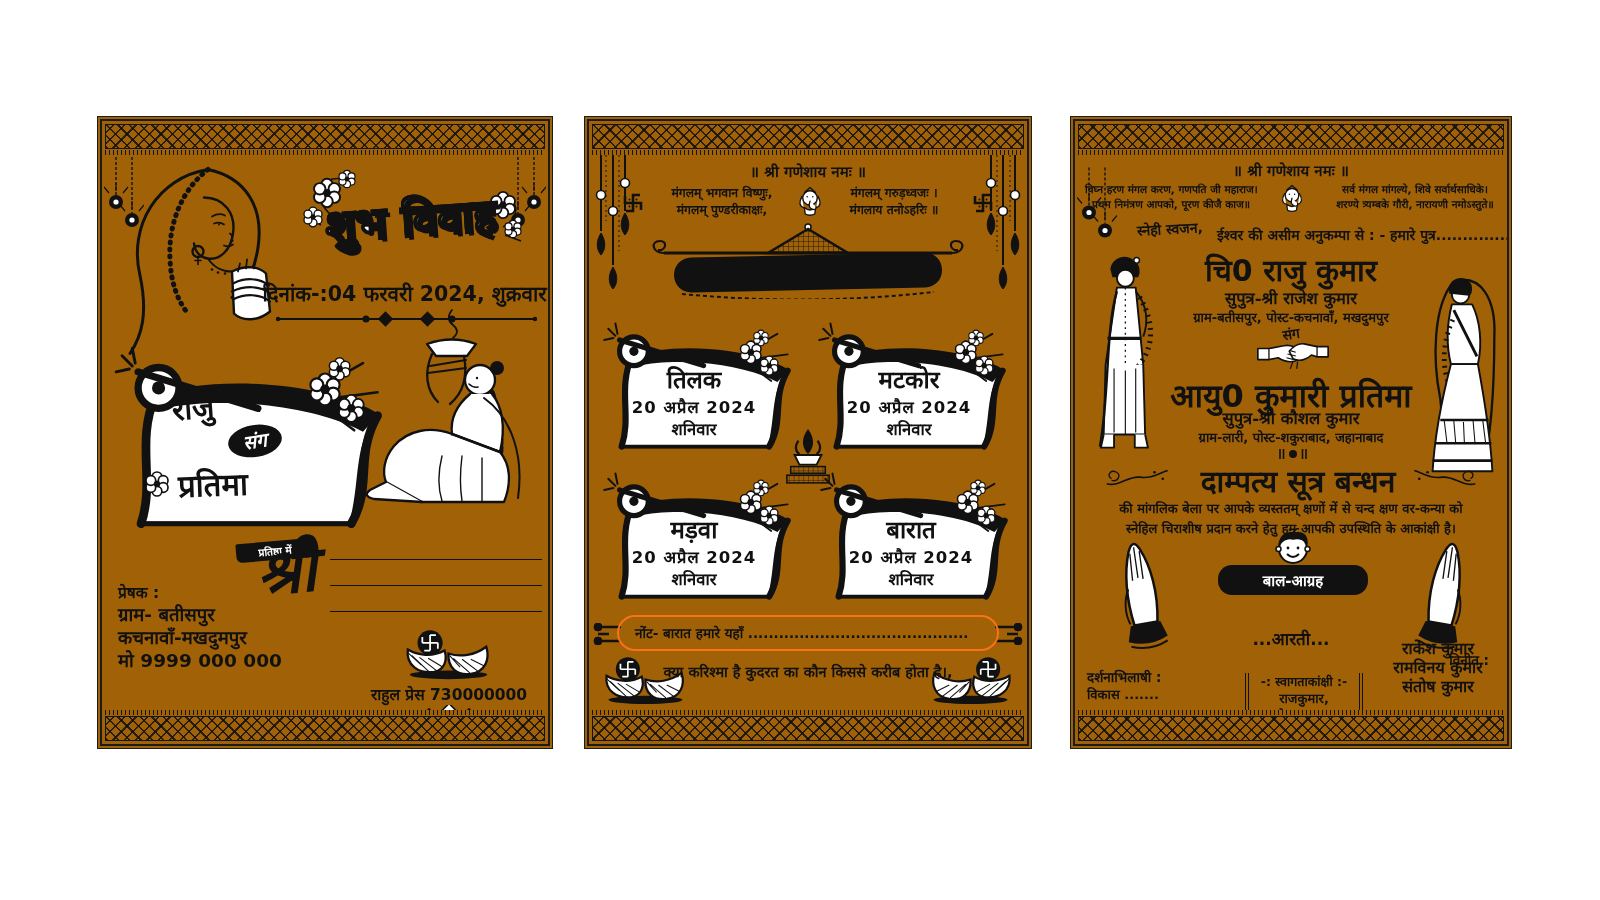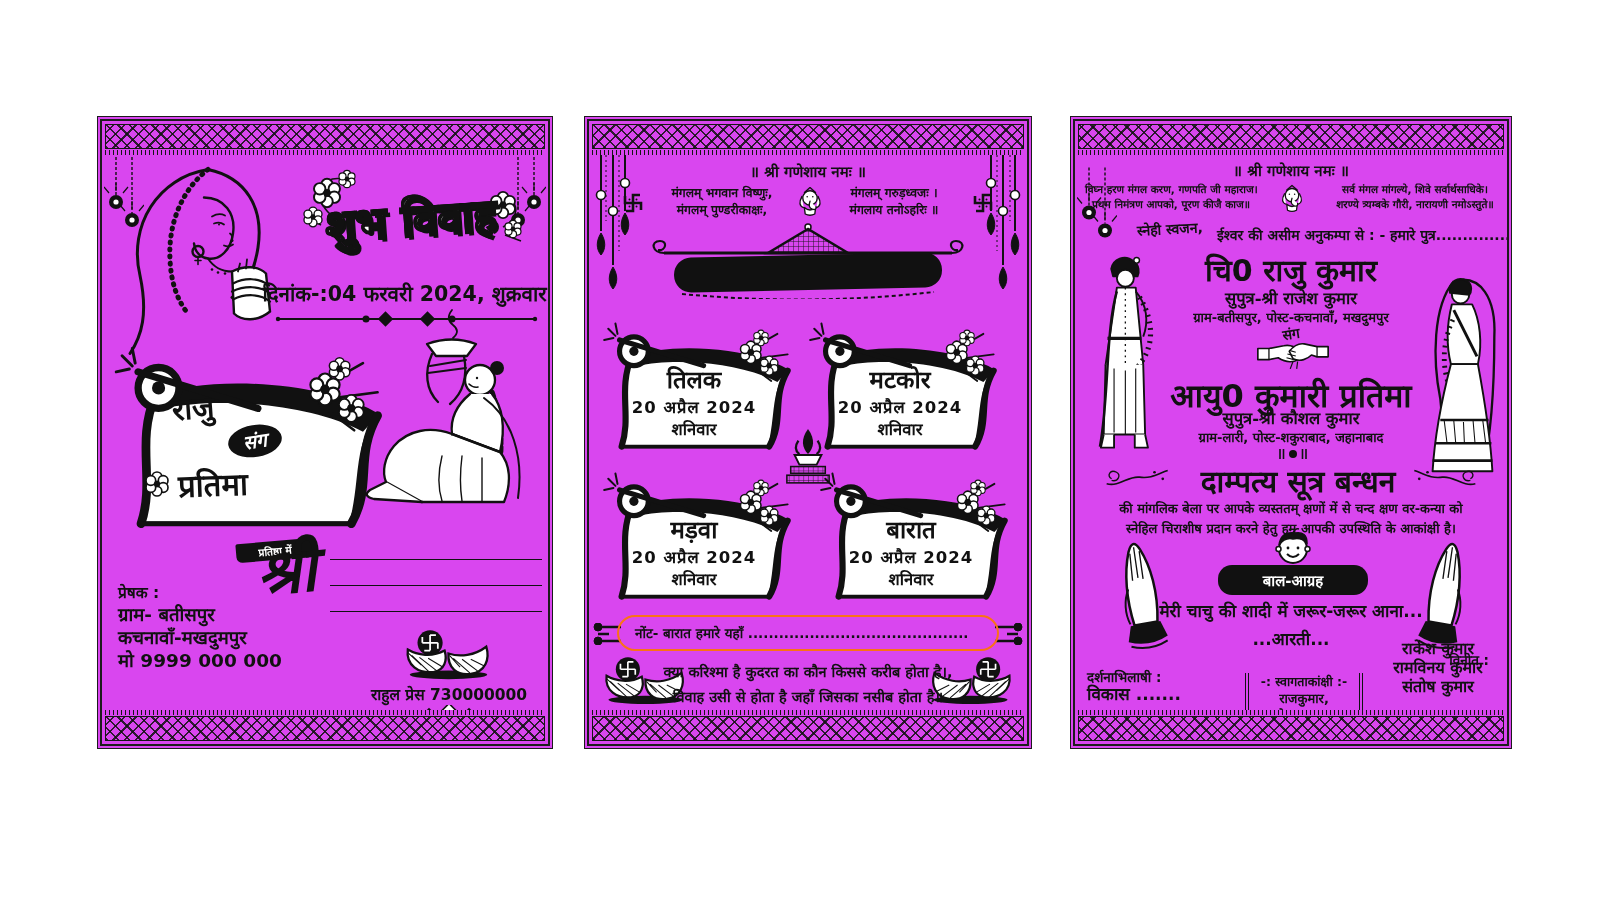--- a/index.html
+++ b/index.html
@@ -1,18 +1,18 @@
 <!DOCTYPE html>
 <html><head>
 <meta charset="utf-8">
 <style>
   html,body{margin:0;padding:0;background:#fff;}
   #stage{position:relative;width:1600px;height:900px;background:#fff;overflow:hidden;
          font-family:"DejaVu Sans","Liberation Sans",sans-serif;color:#111;}
-  .card{position:absolute;top:116px;height:633px;background:#d946ef;border:1px solid #1c1c1c;padding:2px;box-sizing:border-box;}
+  .card{position:absolute;top:116px;height:633px;background:#a16207;border:1px solid #1c1c1c;padding:2px;box-sizing:border-box;}
   .card-inner{border:2px solid #1c1c1c;height:100%;box-sizing:border-box;display:flex;flex-direction:column;}
   .lattice{height:25px;margin:3px 3px 0;border:1.5px solid #151515;box-sizing:border-box;background:
     repeating-linear-gradient(45deg,rgba(17,17,17,.85) 0 1.6px,transparent 1.6px 8px),
     repeating-linear-gradient(-45deg,rgba(17,17,17,.85) 0 1.6px,transparent 1.6px 8px);}
   .lattice.bottom{margin:0 3px 3px;}
   .fringe{height:5px;margin:1px 3px 0;background:repeating-linear-gradient(90deg,#151515 0 1.2px,transparent 1.2px 4px);}
   .fringe.bottom{margin:0 3px 1px;}
   .content{flex:1;position:relative;overflow:hidden;}
   .abs{position:absolute;box-sizing:border-box;}
   .b{font-weight:bold;}
@@ -307,21 +307,21 @@
         </svg>
 
         <div class="abs" style="left:8px;top:152px;width:205px;height:150px">
           <svg class="abs" style="left:0;top:0" width="205" height="149" viewBox="0 0 200 145">
               <use href="#g-scroll"></use>
             </svg>
           <div class="abs ctr b nw" style="left:22px;top:55px;width:150px;font-size:24px">तिलक</div>
           <div class="abs ctr b nw" style="left:22px;top:88px;width:150px;font-size:16.5px;letter-spacing:1px">20 अप्रैल 2024</div>
           <div class="abs ctr b nw" style="left:22px;top:110px;width:150px;font-size:16.5px">शनिवार</div>
         </div>
-        <div class="abs" style="left:214px;top:152px;width:205px;height:150px">
+        <div class="abs" style="left:223px;top:152px;width:205px;height:150px">
           <svg class="abs" style="left:0;top:0" width="205" height="149" viewBox="0 0 200 145">
               <use href="#g-scroll"></use>
             </svg>
           <div class="abs ctr b nw" style="left:22px;top:55px;width:150px;font-size:24px">मटकोर</div>
           <div class="abs ctr b nw" style="left:22px;top:88px;width:150px;font-size:16.5px;letter-spacing:1px">20 अप्रैल 2024</div>
           <div class="abs ctr b nw" style="left:22px;top:110px;width:150px;font-size:16.5px">शनिवार</div>
         </div>
         <svg class="abs" style="left:195px;top:272px" width="48" height="58" viewBox="0 0 50 60">
             <use href="#g-havan"></use>
           </svg>
@@ -350,21 +350,20 @@
           </svg>
         <div class="abs note-pill b nw" style="left:28px;right:28px;top:460px;height:36px;font-size:13.5px">नोंट- बारात हमारे यहाँ ...........................................</div>
 
         <svg class="abs" style="left:12px;top:498px" width="88" height="52" viewBox="0 0 95 55">
             <use href="#g-tabla"></use>
           </svg>
         <svg class="abs" style="right:12px;top:498px;transform:scaleX(-1)" width="88" height="52" viewBox="0 0 95 55">
             <use href="#g-tabla"></use>
           </svg>
         <div class="abs ctr b nw" style="left:70px;right:70px;top:506px;font-size:14.5px">क्या करिश्मा है कुदरत का कौन किससे करीब होता है।,</div>
-        <div class="abs ctr b nw" style="left:70px;right:70px;top:531px;font-size:14.5px">विवाह उसी से होता है जहाँ जिसका नसीब होता है॥</div>
       </div>
       <div class="fringe bottom"></div>
       <div class="lattice bottom"></div>
     </div>
   </div>
 
   <div class="card" style="left:1070px;width:442px;">
     <div class="card-inner">
       <div class="lattice"></div>
       <div class="fringe"></div>
@@ -467,28 +466,27 @@
             <path d="M8,18 Q10,4 24,6 Q36,4 36,16 Q30,10 22,12 Q14,10 8,18 Z" fill="#111" stroke-width="1.5"></path>
             <path d="M22,6 q2,-5 6,-4" fill="none" stroke-width="1.5"></path>
             <circle cx="17" cy="21" r="1.4" fill="#111" stroke="none"></circle>
               <circle cx="27" cy="21" r="1.4" fill="#111" stroke="none"></circle>
             <path d="M16,27 Q22,33 28,27" fill="none"></path>
             <circle cx="7.5" cy="22" r="2.5" stroke-width="1.5"></circle>
               <circle cx="36.5" cy="22" r="2.5" stroke-width="1.5"></circle>
           </g>
         </svg>
         <div class="abs pill b nw" style="left:143px;top:410px;width:150px;height:30px;font-size:15px">बाल-आग्रह</div>
-        <div class="abs ctr b nw" style="left:60px;right:60px;top:444px;font-size:17px">मेरी चाचु की शादी में जरूर-जरूर आना...</div>
         <div class="abs ctr b nw" style="left:60px;right:60px;top:472px;font-size:17px">...आरती...</div>
 
         <div class="abs b nw" style="right:18px;top:496px;font-size:13.5px">विनीत :</div>
 
         <div class="abs dcol" style="left:12px;top:514px;width:152px">
           <div class="b nw" style="font-size:13.5px">दर्शनाभिलाषी :</div>
-          <div class="b nw" style="font-size:17px">विकास .......</div>
+          <div class="b nw" style="font-size:13px">विकास .......</div>
           <div class="b nw" style="font-size:11px;line-height:12px">.........................</div>
 
         </div>
         <div class="abs ctr dcol" style="left:170px;width:118px;top:518px;border-left:4px double #111;border-right:4px double #111;padding:0 4px">
           <div class="b nw" style="font-size:12.5px">-: स्वागताकांक्षी :-</div>
           <div class="b nw" style="font-size:13px">राजकुमार,</div>
           <div class="b nw" style="font-size:13px">रौशन कुमार</div>
         </div>
         <div class="abs ctr" style="left:302px;width:122px;top:484px;line-height:19px">
           <div class="b nw" style="font-size:16px">राकेश कुमार</div>

